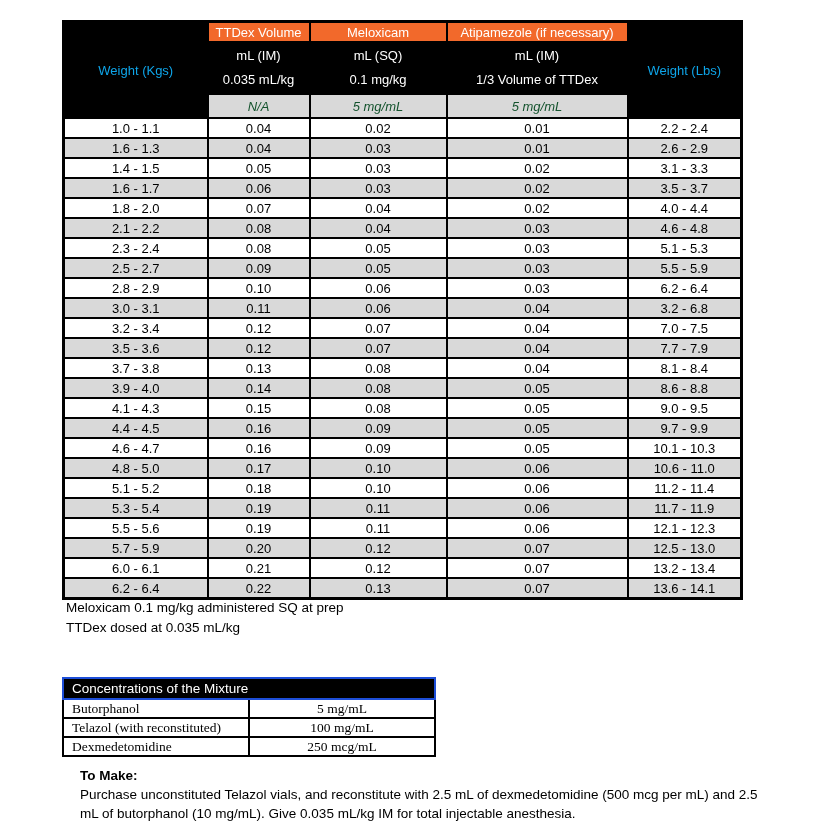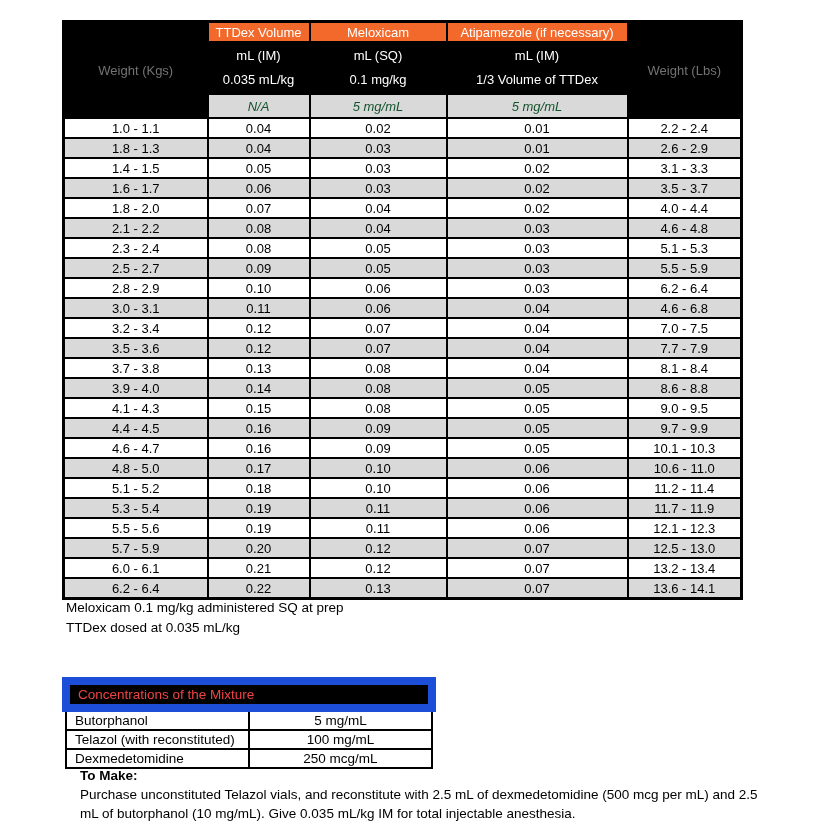--- a/index.html
+++ b/index.html
@@ -24,21 +24,21 @@
   .dose-table th, .dose-table td {
     border: 2px solid #000;
     padding: 0;
     text-align: center;
     vertical-align: middle;
     font-weight: normal;
     white-space: nowrap;
     overflow: hidden;
   }
   .th-black {
-    background: #000; color: #737373;
+    background: #000; color: #0ea5e9;
   }
   .th-orange {
     background: #F2692B; color: #fff;
     height: 18px;
     border-left: 2px solid #F2692B;
     border-right: 2px solid #F2692B;
   }
   .th-orange.last { border-right: 2px solid #000; }
   .th-unit {
     background: #000; color: #fff;
@@ -70,29 +70,29 @@
   
   .conc-table {
     position: absolute; left: 62px; top: 677px;
     width: 374px;
     border-collapse: collapse;
     table-layout: fixed;
     font-size: 13.5px;
     border: 2px solid #000;
   }
   .conc-table th {
-    background: #000; color: #ef4444;
+    background: #000; color: #ffffff;
     text-align: left; font-weight: normal;
     height: 19px; padding: 0 6px 0 8px;
-    border: 8px solid #1d4ed8;
+    border: 2px solid #1d4ed8;
   }
   .conc-table td {
     border: 2px solid #000;
     height: 17px; padding: 0;
-    white-space: nowrap; overflow: hidden;
+    white-space: nowrap; overflow: hidden; font-family: Liberation Serif, serif;
   }
   .conc-table td.drug { text-align: left; padding-left: 8px; }
   .conc-table td.val  { text-align: center; }
 
   
   .to-make {
     position: absolute; left: 80px; top: 766px;
     width: 694px;
     font-size: 13.5px; line-height: 19px;
   }
@@ -139,21 +139,21 @@
   </thead>
   <tbody>
       <tr>
         <td>1.0 - 1.1</td>
         <td>0.04</td>
         <td>0.02</td>
         <td>0.01</td>
         <td>2.2 - 2.4</td>
       </tr>
       <tr>
-        <td>1.8 - 1.3</td>
+        <td>1.6 - 1.3</td>
         <td>0.04</td>
         <td>0.03</td>
         <td>0.01</td>
         <td>2.6 - 2.9</td>
       </tr>
       <tr>
         <td>1.4 - 1.5</td>
         <td>0.05</td>
         <td>0.03</td>
         <td>0.02</td>
@@ -199,21 +199,21 @@
         <td>0.10</td>
         <td>0.06</td>
         <td>0.03</td>
         <td>6.2 - 6.4</td>
       </tr>
       <tr>
         <td>3.0 - 3.1</td>
         <td>0.11</td>
         <td>0.06</td>
         <td>0.04</td>
-        <td>4.6 - 6.8</td>
+        <td>3.2 - 6.8</td>
       </tr>
       <tr>
         <td>3.2 - 3.4</td>
         <td>0.12</td>
         <td>0.07</td>
         <td>0.04</td>
         <td>7.0 - 7.5</td>
       </tr>
       <tr>
         <td>3.5 - 3.6</td>

